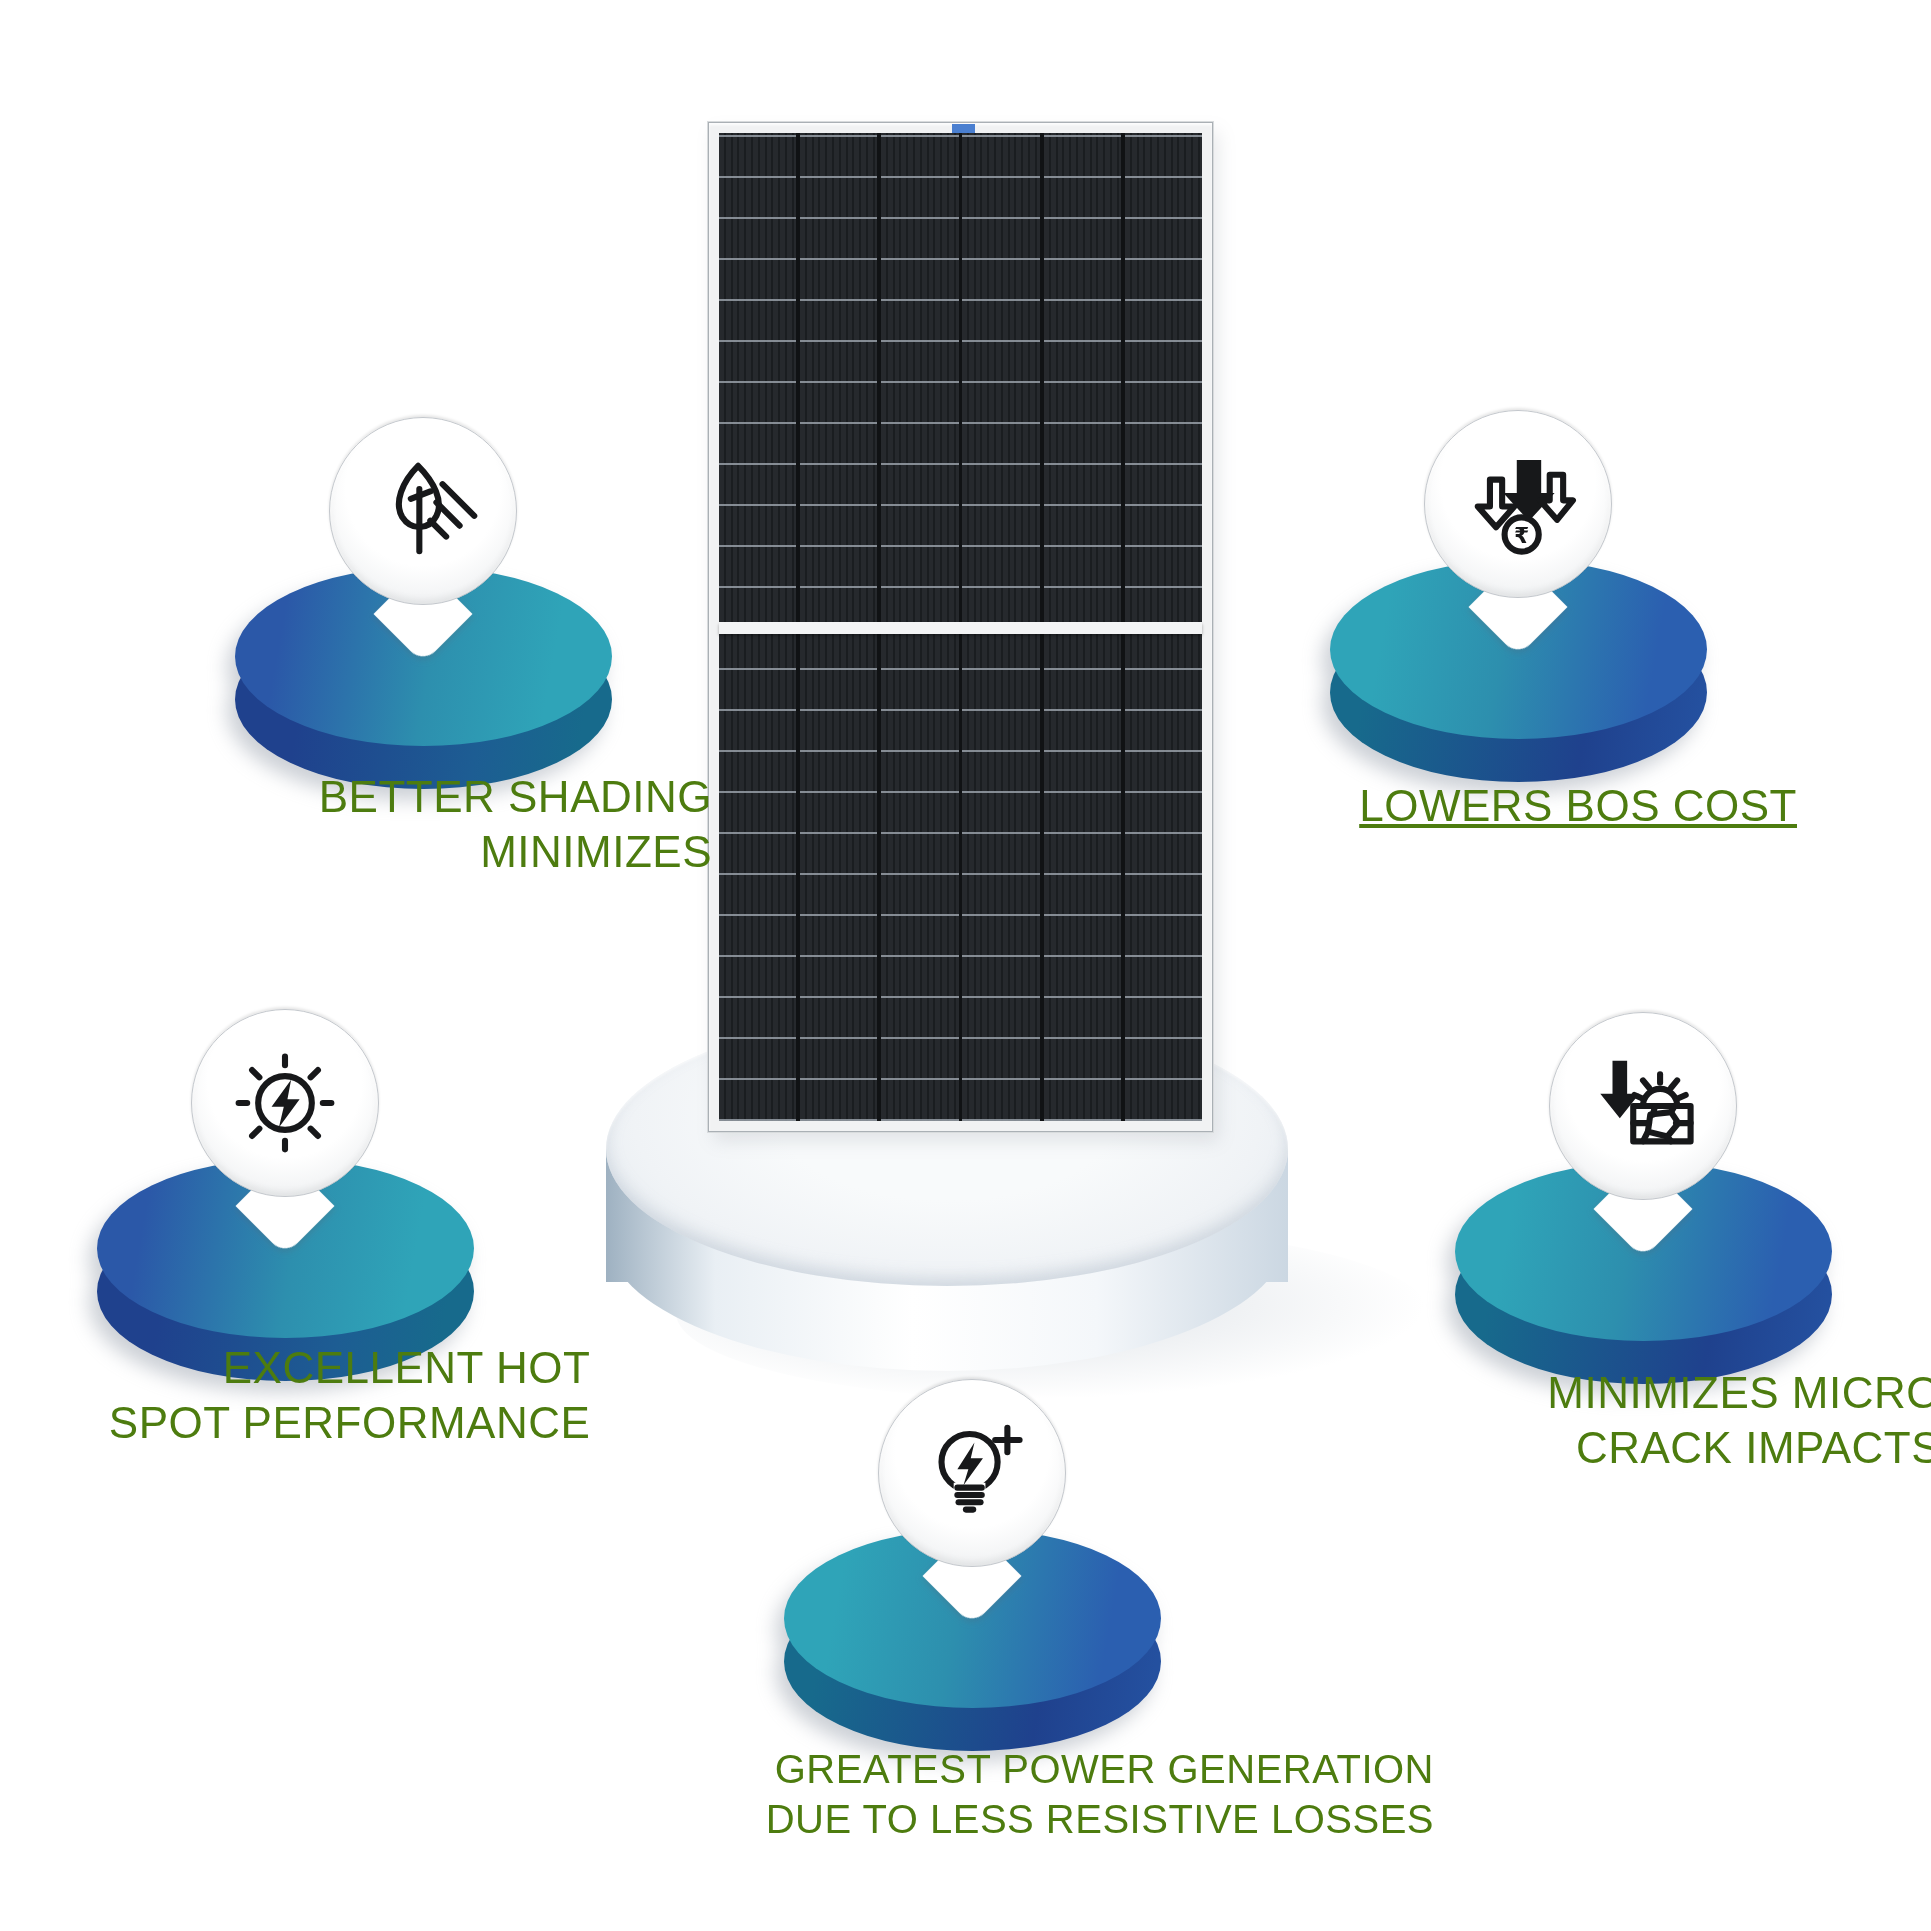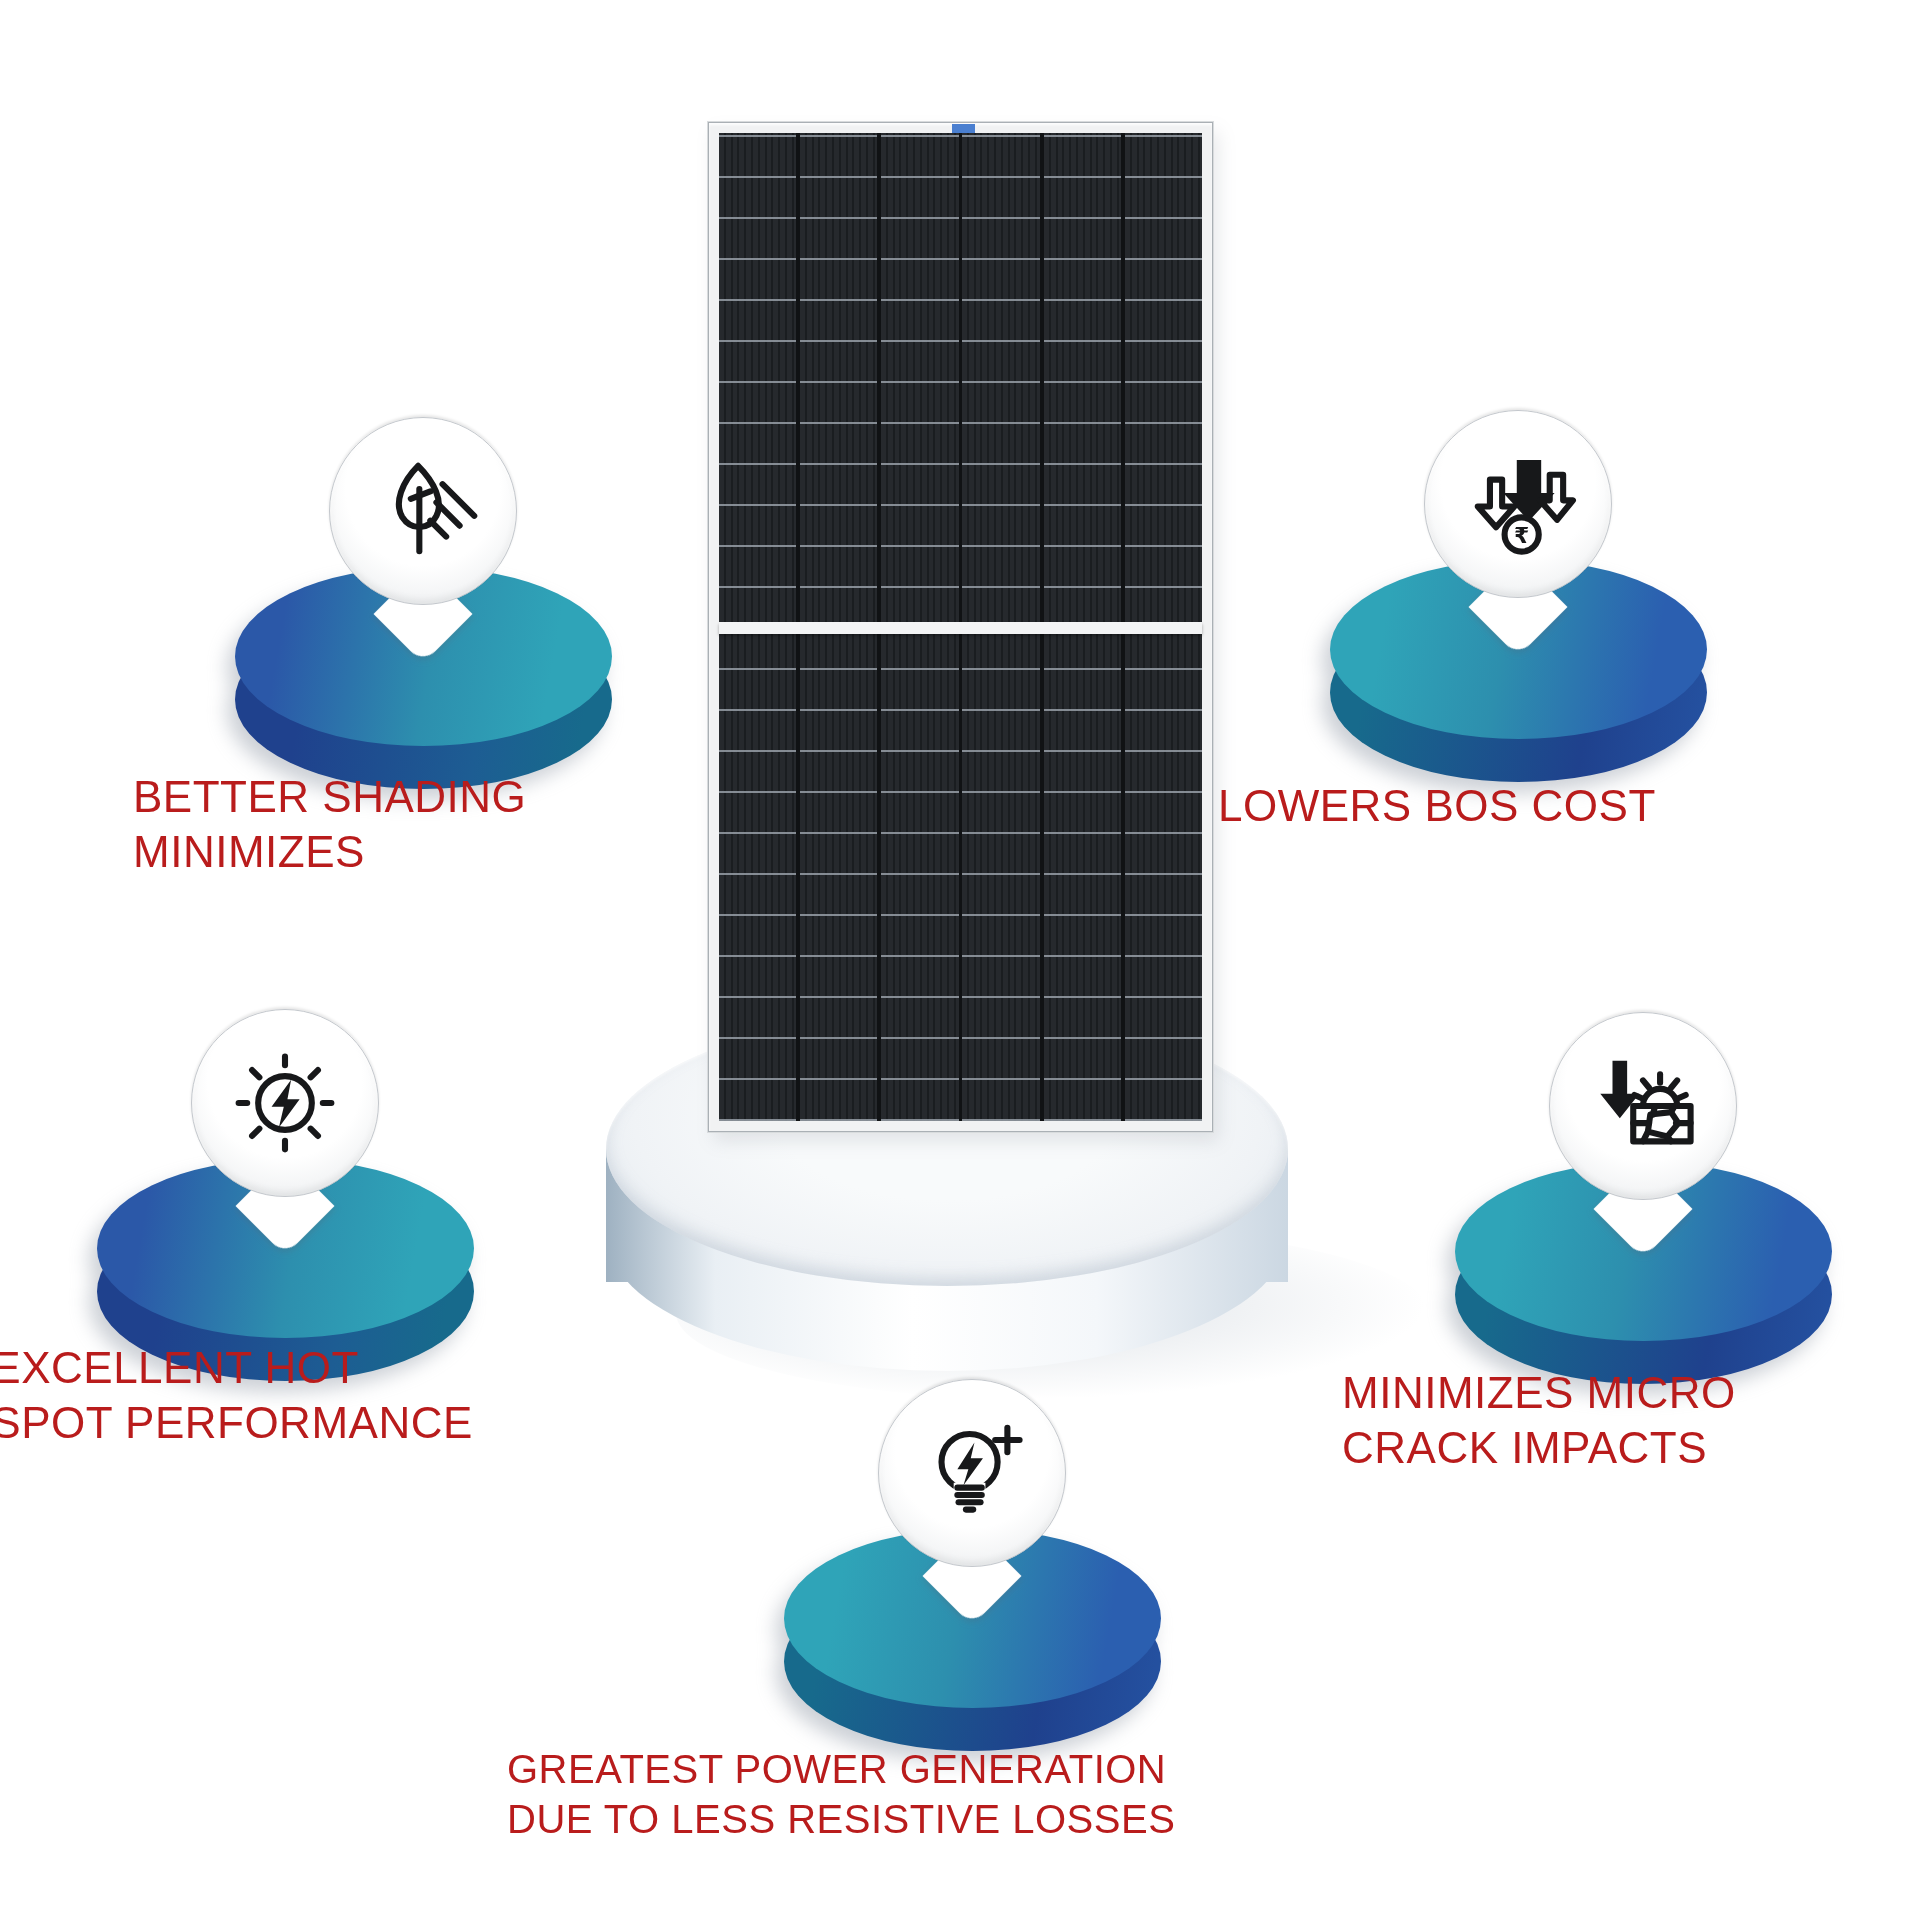--- a/index.html
+++ b/index.html
@@ -52,25 +52,25 @@
         background:#ffffff;transform:rotate(45deg);border-radius:0 0 17.4px 0;
         filter:drop-shadow(2.9px 2.9px 3.9px rgba(90,100,115,.30));}
   .pin-circle{position:absolute;left:0;top:0;width:188px;height:188px;border-radius:50%;
         background:radial-gradient(circle at 50% 38%,#ffffff 52%,#f5f6f7 70%,#e5e8ea 88%,#d3d7db 100%);
         border:1px solid #c3c7cc;box-sizing:border-box;
         box-shadow:inset 0 2.9px 4.8px rgba(255,255,255,.9), inset 0 -3.9px 7.7px rgba(0,0,0,.06), 0 -1.9px 2.9px rgba(0,0,0,.10);
         display:flex;align-items:center;justify-content:center;}
   .pin-circle svg{width:122px;height:122px;}
 
   
-  .caption{position:absolute;text-align:left;color:#b91c1c;font-size:44px;
+  .caption{position:absolute;text-align:right;color:#4d7c0f;font-size:44px;
         line-height:1.26;letter-spacing:0.5px;z-index:5;}
   .cap-line{display:block;}
   .cap-tl{left:133px;top:769px;width:579px;}
-  .cap-tr{left:1218px;top:778px;width:579px;}
+  .cap-tr{left:1218px;top:778px;width:579px;text-decoration:underline;}
   .cap-ml{left:-8.7px;top:1340px;width:599px;}
   .cap-mr{left:1342px;top:1365px;width:599px;}
   .cap-bc{left:507px;top:1744px;width:927px;font-size:40px;}
 
   
   .pos-tl{left:235px;top:417px;}
   .pos-tr{left:1330px;top:410px;}
   .pos-ml{left:97px;top:1009px;}
   .pos-mr{left:1455px;top:1012px;}
   .pos-bc{left:784px;top:1379px;}

